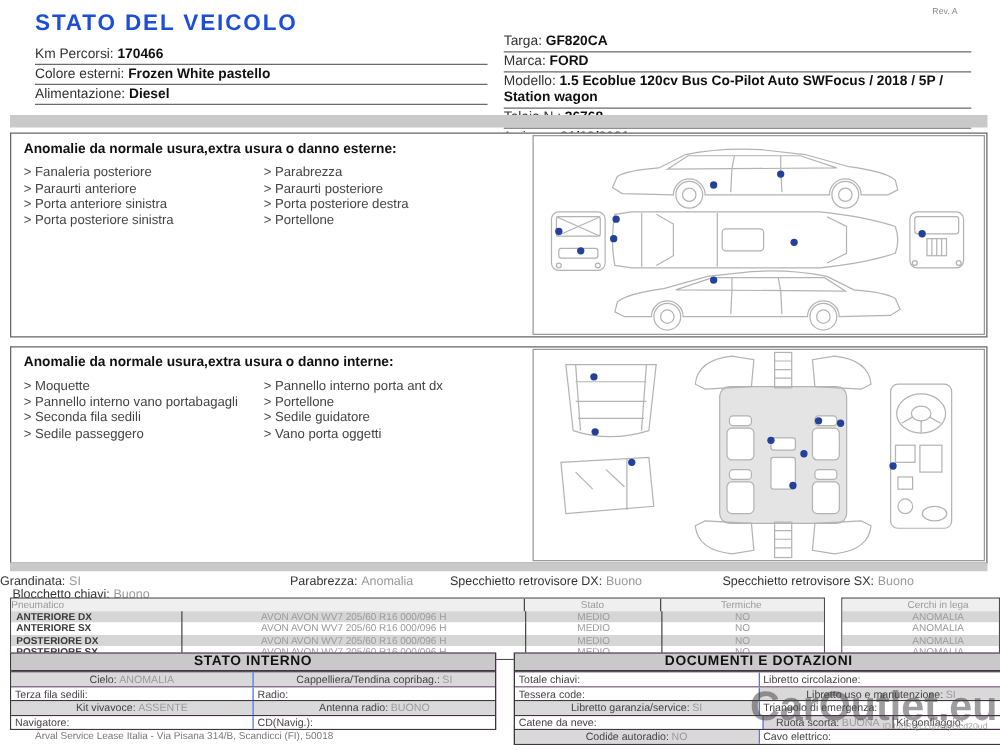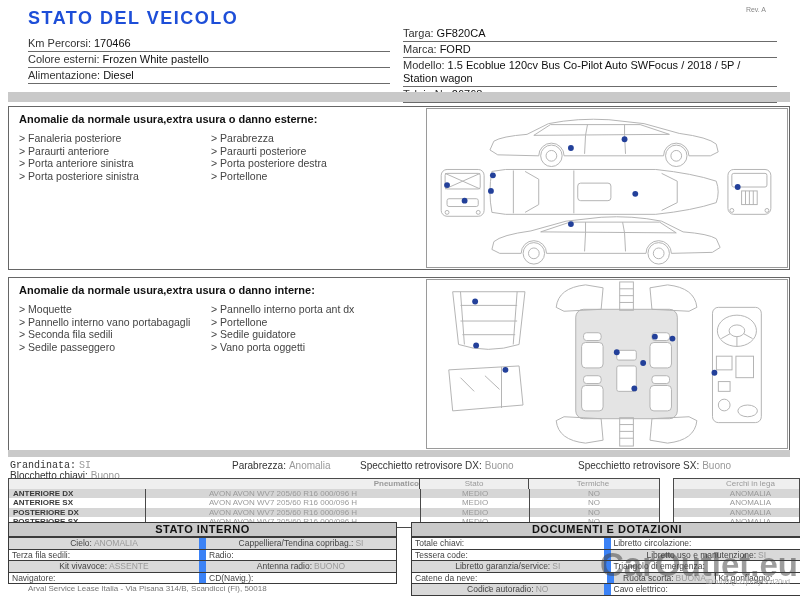--- a/index.html
+++ b/index.html
@@ -4,21 +4,21 @@
 <style>
   html,body{margin:0;padding:0;width:800px;height:600px;background:#fff;overflow:hidden;
     font-family:"Liberation Sans","DejaVu Sans",sans-serif;color:#222;position:relative;}
   .abs{position:absolute;}
   
   .title{left:28px;top:8px;font-size:18px;font-weight:bold;color:#1d4ed8;letter-spacing:1.5px;}
   .rev{right:34px;top:6px;font-size:7px;color:#888;}
   .hdr{font-size:11px;}
   .hdr-row{border-bottom:1px solid #6b6b6b;padding:1px 2px 1px 0;line-height:13px;}
   .lbl{color:#333;}
-  .val{font-weight:normal;color:#101010;margin-left:3px;}
+  .val{font-weight:bold;color:#101010;margin-left:3px;}
   .hdr-left{left:28px;top:36px;width:362px;}
   .hdr-right{left:403px;top:26px;width:374px;}
   
   .band{left:8px;width:782px;height:10px;background:#c9c9c9;}
   
   .box{left:8px;width:780px;border:1px solid #666;background:#fff;}
   .box-title{font-weight:bold;font-size:11px;margin:6px 0 8px 10px;color:#111;}
   .cols{display:flex;margin-left:10px;font-size:10.5px;color:#444;}
   .col{width:192px;line-height:11.5px;}
   .col div{margin-bottom:1px;}
@@ -32,32 +32,32 @@
   .tirewrap{left:8px;top:478px;display:flex;font-size:8px;}
   .tmain{width:650px;border:1px solid #4a4a4a;}
   .trow{display:flex;height:9.5px;line-height:9.5px;}
   .thead{background:#efefef;color:#9a9a9a;}
   .tc{border-left:1px solid #4a4a4a;text-align:center;color:#9a9a9a;overflow:hidden;white-space:nowrap;}
   .tc:first-child{border-left:none;}
   .tlabel{width:132px;text-align:left;font-weight:bold;color:#3a3a3a;padding-left:4px;}
   .tspec{width:274px;}
   .tstato{width:108px;}
   .tterm{width:128px;}
-  .tpneu{width:410px;text-align:right;font-weight:bold;}
+  .tpneu{width:410px;text-align:left;}
   .tcerchi{margin-left:13px;width:125px;border:1px solid #4a4a4a;}
   .tcfull{width:100%;text-align:center;color:#9a9a9a;padding-left:28px;}
   .rg{background:#d6d6d6;}
   .rw{background:#fff;}
   
   .bt{border:1px solid #3a3a3a;font-size:8.5px;background:#f0abfc;}
   .bt-head{background:#c9c9c9;font-weight:bold;font-size:11px;text-align:center;height:13px;line-height:13px;border-bottom:1px solid #3a3a3a;letter-spacing:.5px;color:#111;}
   .bt-row{display:flex;border-top:1px solid #3a3a3a;}
   .bt-row:first-of-type{border-top:none;}
   .bt-cell{flex:1;display:flex;justify-content:space-between;padding:0 3px;height:10.5px;line-height:10.5px;overflow:hidden;white-space:nowrap;}
-  .bt-cell + .bt-cell{border-left:7px solid #3b82f6;}
+  .bt-cell + .bt-cell{border-left:1px solid #3b82f6;}
   .bt-cell .lbl{color:#444;}
   .bt-cell .bval{color:#9a9a9a;margin-left:2px;}
   .split{padding:0;}
   .sub{flex:1.2;display:flex;justify-content:space-between;padding:0 2px;overflow:hidden;white-space:nowrap;}
   .sub + .sub{border-left:1px solid #3a3a3a;flex:1;}
   .cg{background:#d9d9d9;justify-content:center;}
   .cw{background:#fff;flex-direction:column;}
   
   .footer{font-size:8px;color:#777;}
   .watermark{right:2px;top:546px;font-size:33px;font-weight:bold;color:#404040;opacity:.5;z-index:40;letter-spacing:0;}
@@ -240,21 +240,21 @@
           <circle cx="217" cy="85" r="3" fill="#23409a"></circle>
           <circle cx="208" cy="111" r="3" fill="#23409a"></circle>
           <circle cx="290" cy="95" r="3" fill="#23409a"></circle>
         </g>
     </svg>
   </div>
 </div>
 
 <div class="abs band" style="top:450px;height:7px;"></div>
 
-<div class="abs summary" style="left:10px;top:460px;font-family:Liberation Mono, monospace;"><span class="lbl">Grandinata:</span><span class="sval">SI</span></div>
+<div class="abs summary" style="left:0;top:460px;"><span class="lbl">Grandinata:</span><span class="sval">SI</span></div>
 <div class="abs summary" style="left:10px;top:470px;"><span class="lbl">Blocchetto chiavi:</span><span class="sval">Buono</span></div>
 <div class="abs summary" style="left:232px;top:460px;"><span class="lbl">Parabrezza:</span><span class="sval">Anomalia</span></div>
 <div class="abs summary" style="left:360px;top:460px;"><span class="lbl">Specchietto retrovisore DX:</span><span class="sval">Buono</span></div>
 <div class="abs summary" style="left:578px;top:460px;"><span class="lbl">Specchietto retrovisore SX:</span><span class="sval">Buono</span></div>
 
 <div class="abs tirewrap">
   <div class="tmain">
     <div class="trow thead">
       <div class="tc tpneu">Pneumatico</div>
       <div class="tc tstato">Stato</div>

